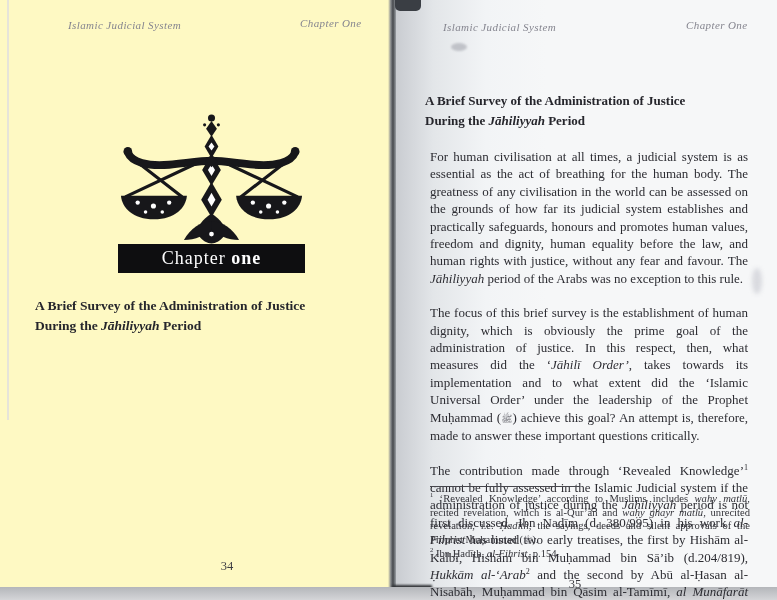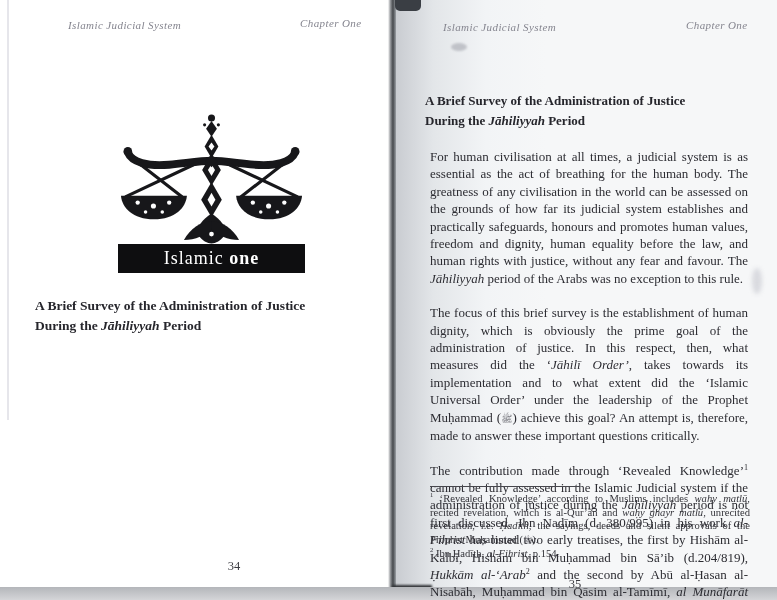--- a/index.html
+++ b/index.html
@@ -1,18 +1,18 @@
 <!DOCTYPE html>
 <html><head>
 <meta charset="utf-8">
 <style>
   html,body{margin:0;padding:0;}
   body{width:777px;height:600px;overflow:hidden;background:#e8e8ea;
        font-family:"Liberation Serif","DejaVu Serif",serif;}
-  .scan{position:relative;width:777px;height:600px;background:#ffffff;}
+  .scan{position:relative;width:777px;height:600px;background:#fef9c3;}
 
   
   .bottom-strip{position:absolute;left:0;top:587px;width:777px;height:13px;
     background:linear-gradient(to bottom,#b4b6ba,#d4d5d8);}
   .gutter-line{position:absolute;left:388px;top:0;width:8px;height:600px;
     background:linear-gradient(to right,rgba(130,132,136,0),#85888c 35%,#45484c 62%,#9ba0a5);}
   .gutter-top-patch{position:absolute;left:395px;top:0;width:26px;height:11px;
     background:#3a3e44;border-radius:0 0 5px 5px;filter:blur(.5px);}
   .gutter-bottom-patch{position:absolute;left:392px;top:585px;width:40px;height:15px;
     background:#303236;filter:blur(1px);}
@@ -121,28 +121,28 @@
           <circle cx="28" cy="102.5" r="1.8"></circle>
         <circle cx="45" cy="102.5" r="1.8"></circle>
         <circle cx="137" cy="93" r="2.2"></circle>
           <circle cx="153" cy="96.5" r="2.6"></circle>
         <circle cx="169" cy="93" r="2.2"></circle>
           <circle cx="145" cy="102.5" r="1.8"></circle>
         <circle cx="162" cy="102.5" r="1.8"></circle>
       </g>
     </svg>
 
-    <div class="chapter-banner"><span>Islamic </span><span class="bd">one</span></div>
+    <div class="chapter-banner"><span>Chapter </span><span class="bd">one</span></div>
 
     <div class="page-title" style="left:35px;top:296px;width:355px;">
       <div>A Brief Survey of the Administration of Justice</div>
       <div><span>During the </span><span class="it">Jāhiliyyah</span><span> Period</span></div>
     </div>
 
-    <div class="page-number" style="left:204px;top:559px;">34</div>
+    <div class="page-number" style="left:197px;top:559px;">34</div>
   </div>
 
   <div>
 
     <div class="running-head" style="left:443px;top:21px;">Islamic Judicial System</div>
     <div class="running-head" style="left:686px;top:19px;">Chapter One</div>
 
     <div class="page-title" style="left:425px;top:91px;width:330px;font-size:13px;">
       <div>A Brief Survey of the Administration of Justice</div>
       <div><span>During the </span><span class="it">Jāhiliyyah</span><span> Period</span></div>

